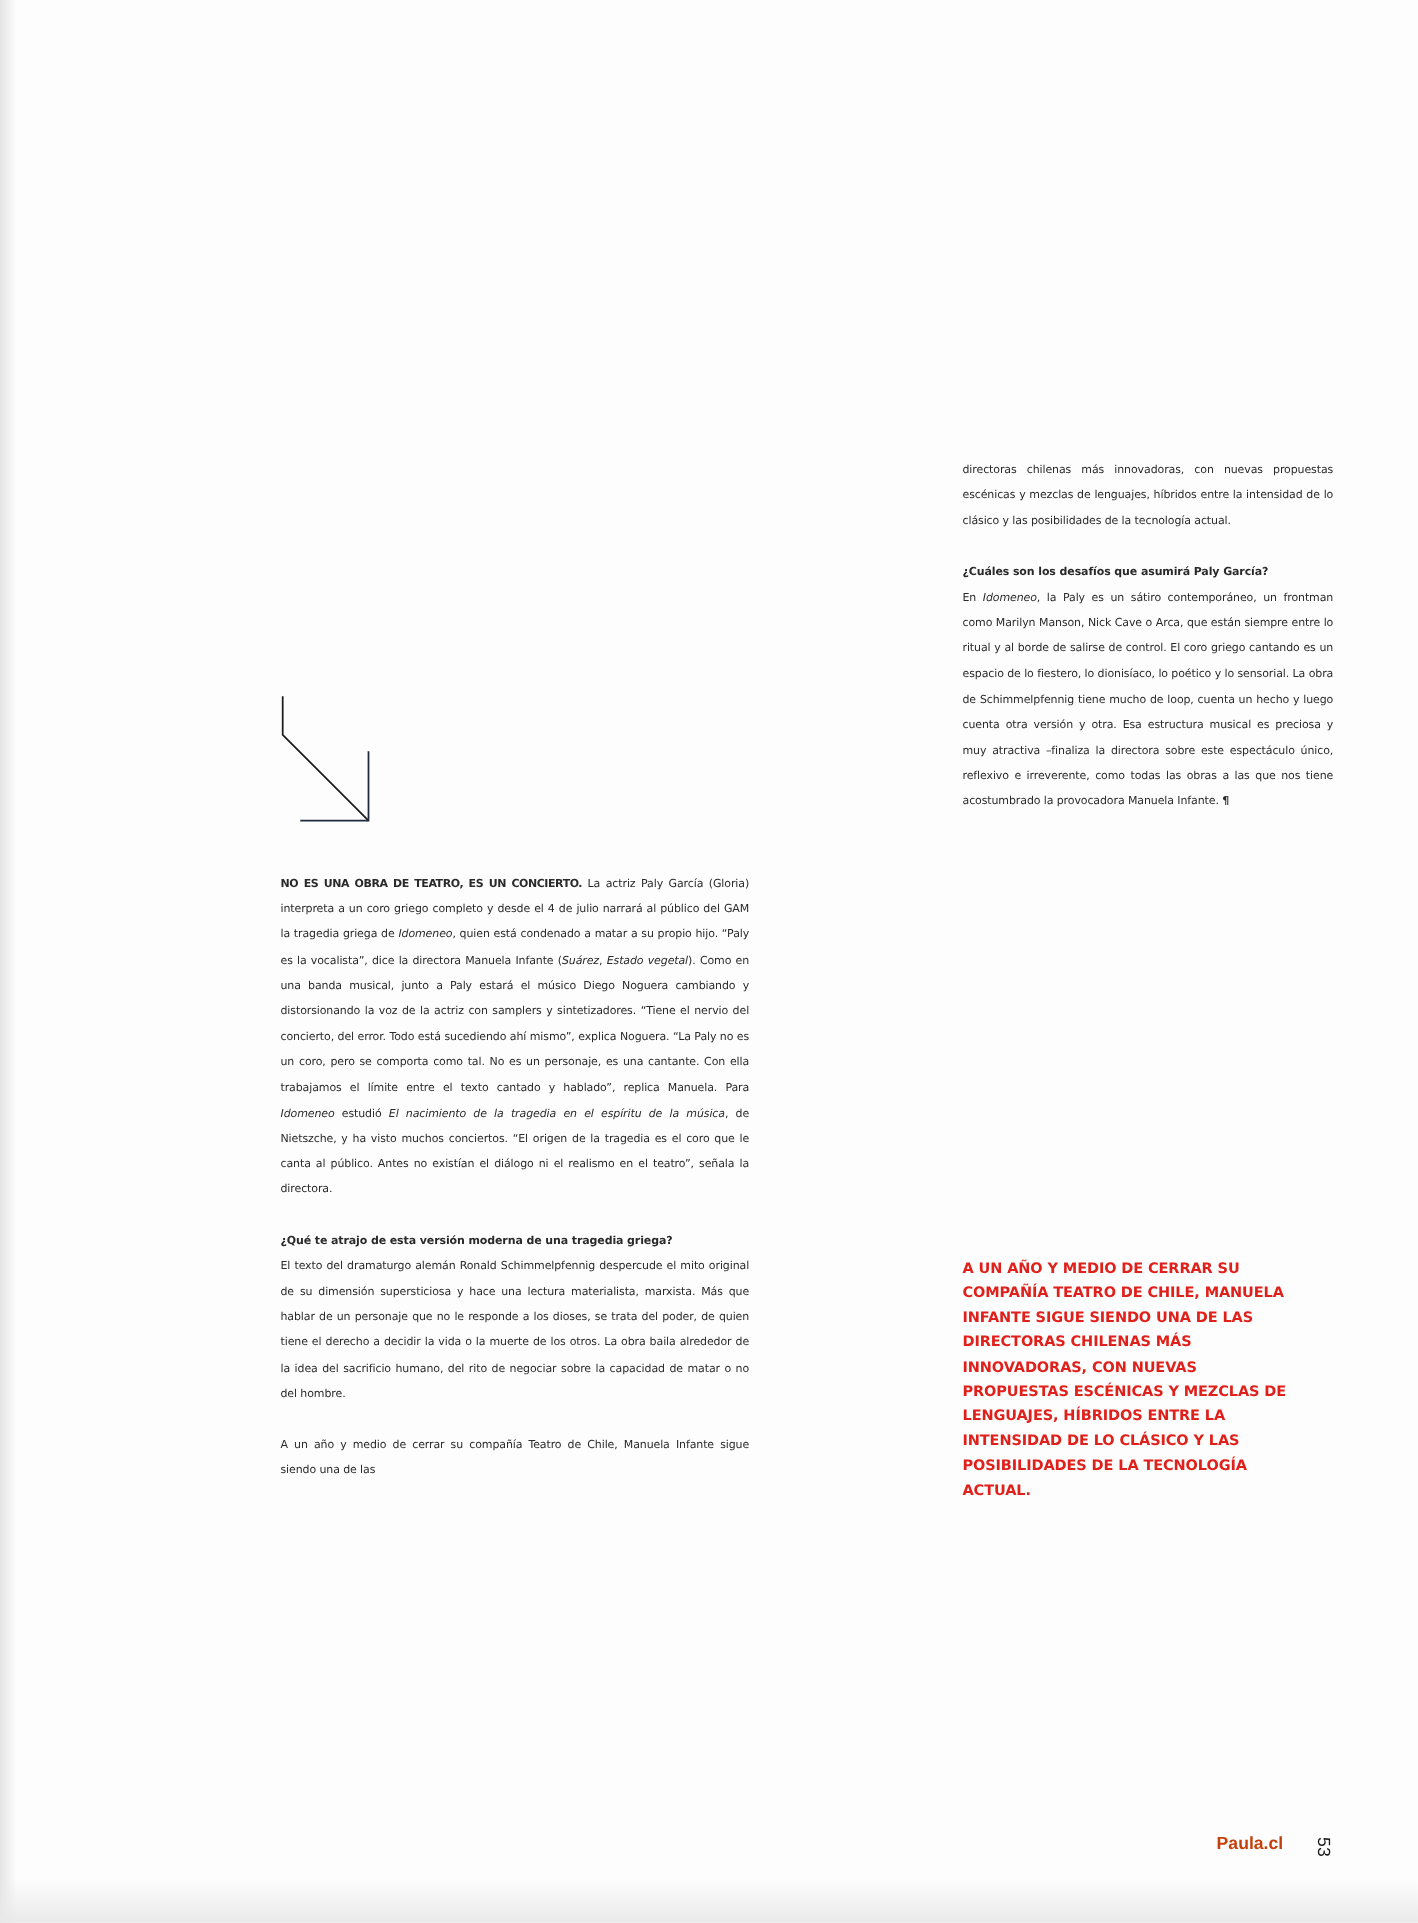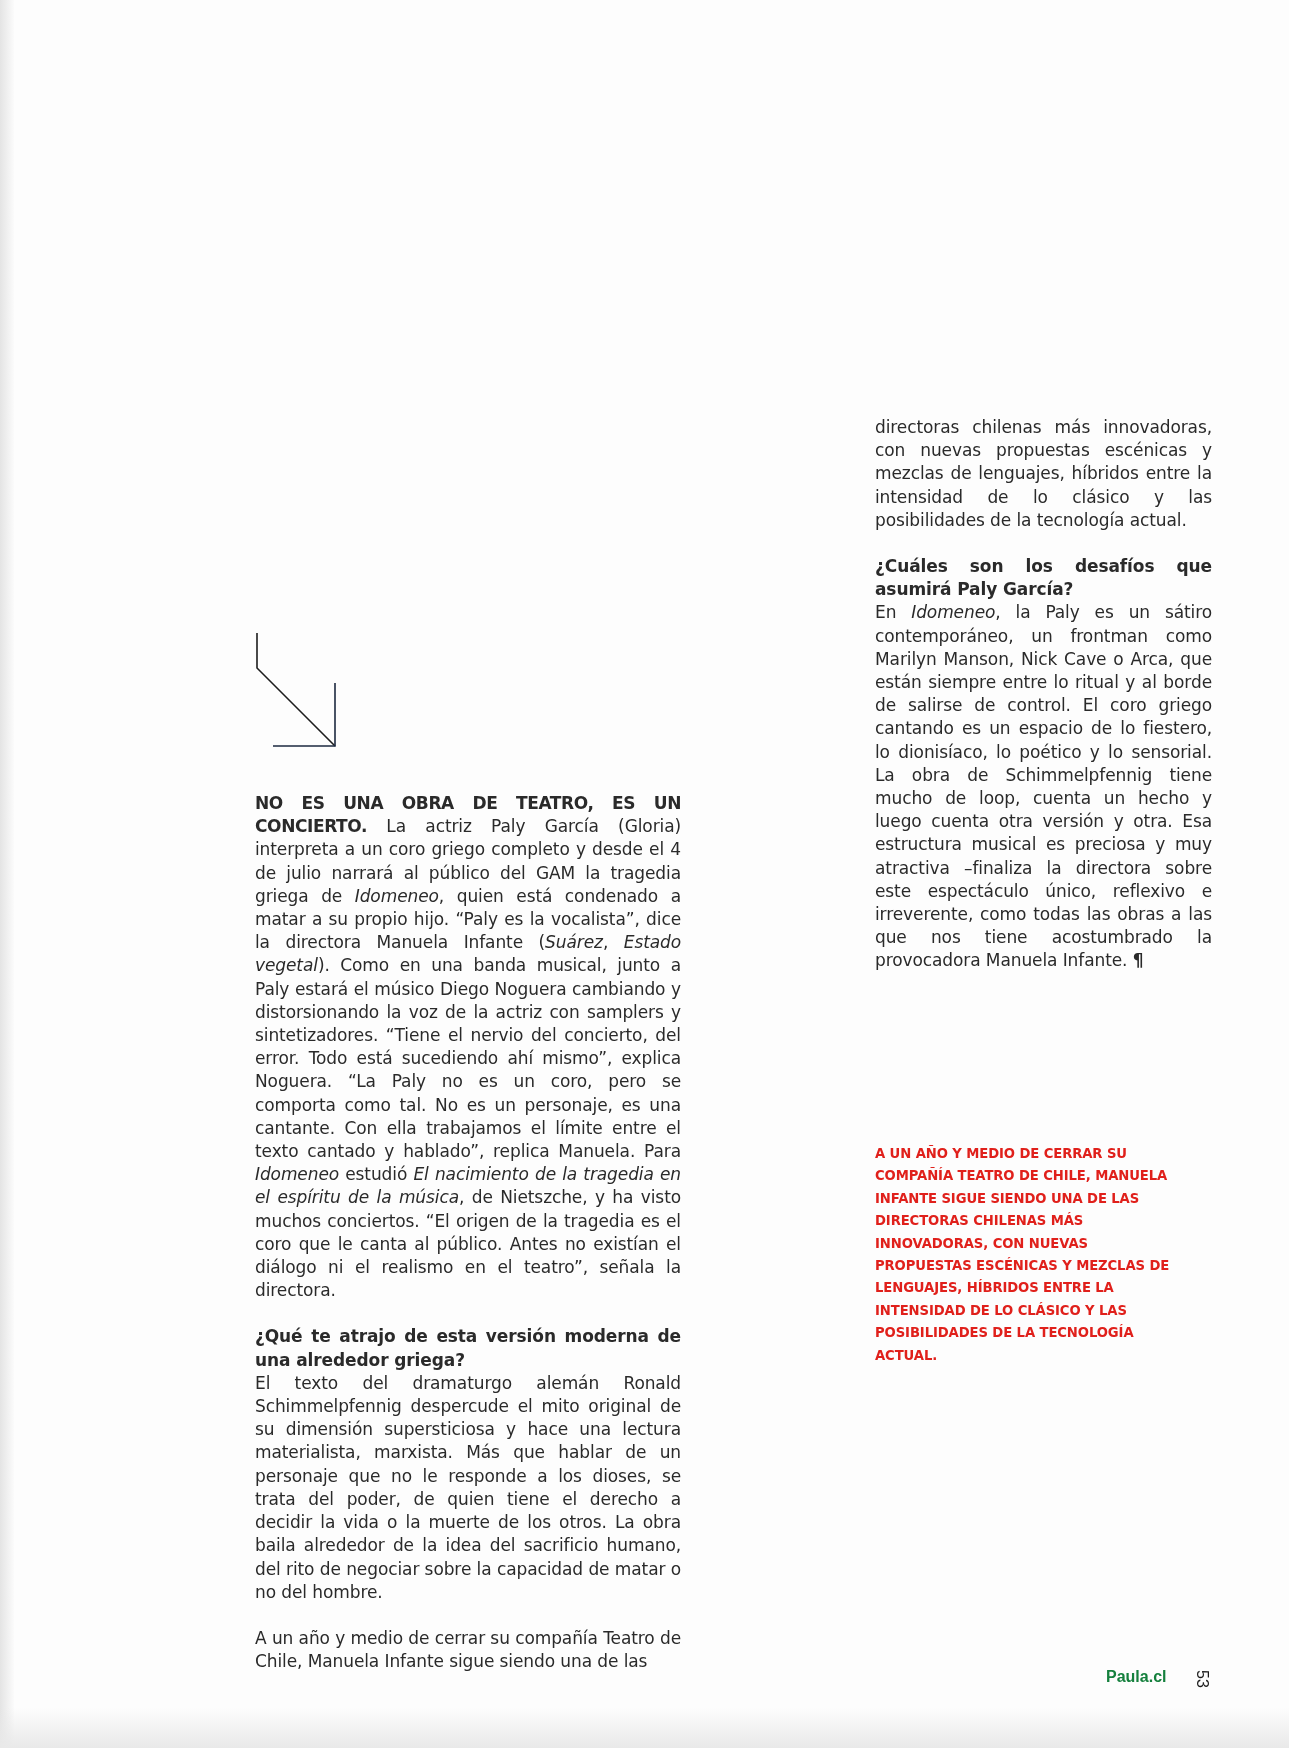--- a/index.html
+++ b/index.html
@@ -12,41 +12,41 @@
   .page-edge-left {
     position: absolute; left: 0; top: 0; width: 14px; height: 1748px;
     background: linear-gradient(to right, #e4e4e4, #fbfbfb);
   }
   .page-edge-bottom {
     position: absolute; left: 0; bottom: 0; width: 1289px; height: 40px;
     background: linear-gradient(to bottom, rgba(255,255,255,0), #e9e9e9);
   }
   .col {
     position: absolute;
-    font-size: 17px;
+    font-size: 10px;
     line-height: 23.2px;
     text-align: justify;
     letter-spacing: -0.1px;
   }
   .col p { margin: 0; }
   .col p + p { margin-top: 23px; }
   .left-col { left: 255px; top: 792px; width: 426px; }
   .right-col { left: 875px; top: 416px; width: 337px; }
   .kicker { font-weight: bold; letter-spacing: -0.4px; }
   .q { font-weight: bold; display: block; text-align: justify; }
   .pilcrow { font-weight: bold; }
   .arrow { position: absolute; left: 250px; top: 628px; width: 96px; height: 120px; }
   .pull-quote {
     position: absolute; left: 875px; top: 1143px; width: 310px;
     color: #e0201b; font-weight: bold; font-size: 13.2px; line-height: 22.4px;
     letter-spacing: -0.1px; text-transform: uppercase;
   }
   .footer-brand {
     position: absolute; left: 1106px; top: 1668px;
-    font-family: "Liberation Sans", sans-serif; font-weight: bold; font-size: 16px; color: #15803d;
+    font-family: "Liberation Sans", sans-serif; font-weight: bold; font-size: 16px; color: #c2410c;
   }
   .footer-page {
     position: absolute; left: 1193px; top: 1670px;
     font-family: "Liberation Sans", sans-serif; font-size: 16px; color: #1a1a1a;
     transform: rotate(90deg); transform-origin: center;
   }
 </style>
 </head>
 <body>
 
@@ -54,21 +54,21 @@
 <div class="page-edge-bottom"></div>
 
 <svg class="arrow" viewBox="0 0 96 120">
   <path d="M7 5 V40 L85 118" fill="none" stroke="#1d1d1d" stroke-width="1.6"></path>
   <path d="M85 55 V118 H23" fill="none" stroke="#1d2a40" stroke-width="1.6"></path>
 </svg>
 
 <div class="col left-col">
   <p><span class="kicker">NO ES UNA OBRA DE TEATRO, ES UN CONCIERTO.</span><span id="p1"><span> La actriz Paly García (Gloria) interpreta a un coro griego completo y desde el 4 de julio narrará al público del GAM la tragedia griega de </span><em>Idomeneo</em><span>, quien está condenado a matar a su propio hijo. “Paly es la vocalista”, dice la directora Manuela Infante (</span><em>Suárez</em><span>, </span><em>Estado vegetal</em><span>). Como en una banda musical, junto a Paly estará el músico Diego Noguera cambiando y distorsionando la voz de la actriz con samplers y sintetizadores. “Tiene el nervio del concierto, del error. Todo está sucediendo ahí mismo”, explica Noguera. “La Paly no es un coro, pero se comporta como tal. No es un personaje, es una cantante. Con ella trabajamos el límite entre el texto cantado y hablado”, replica Manuela. Para </span><em>Idomeneo</em><span> estudió </span><em>El nacimiento de la tragedia en el espíritu de la música</em><span>, de Nietszche, y ha visto muchos conciertos. “El origen de la tragedia es el coro que le canta al público. Antes no existían el diálogo ni el realismo en el teatro”, señala la directora.</span></span></p>
   <p>
-    <span class="q">¿Qué te atrajo de esta versión moderna de una alrededor griega?</span>
+    <span class="q">¿Qué te atrajo de esta versión moderna de una tragedia griega?</span>
     <span>El texto del dramaturgo alemán Ronald Schimmelpfennig despercude el mito original de su dimensión supersticiosa y hace una lectura materialista, marxista. Más que hablar de un personaje que no le responde a los dioses, se trata del poder, de quien tiene el derecho a decidir la vida o la muerte de los otros. La obra baila alrededor de la idea del sacrificio humano, del rito de negociar sobre la capacidad de matar o no del hombre.</span>
   </p>
   <p>A un año y medio de cerrar su compañía Teatro de Chile, Manuela Infante sigue siendo una de las</p>
 </div>
 
 <div class="col right-col">
   <p>directoras chilenas más innovadoras, con nuevas propuestas escénicas y mezclas de lenguajes, híbridos entre la intensidad de lo clásico y las posibilidades de la tecnología actual.</p>
   <p>
     <span class="q">¿Cuáles son los desafíos que asumirá Paly García?</span>
     <span id="a2"><span>En </span><em>Idomeneo</em><span>, la Paly es un sátiro contemporáneo, un frontman como Marilyn Manson, Nick Cave o Arca, que están siempre entre lo ritual y al borde de salirse de control. El coro griego cantando es un espacio de lo fiestero, lo dionisíaco, lo poético y lo sensorial. La obra de Schimmelpfennig tiene mucho de loop, cuenta un hecho y luego cuenta otra versión y otra. Esa estructura musical es preciosa y muy atractiva –finaliza la directora sobre este espectáculo único, reflexivo e irreverente, como todas las obras a las que nos tiene acostumbrado la provocadora Manuela Infante. </span></span><span class="pilcrow">¶</span>

